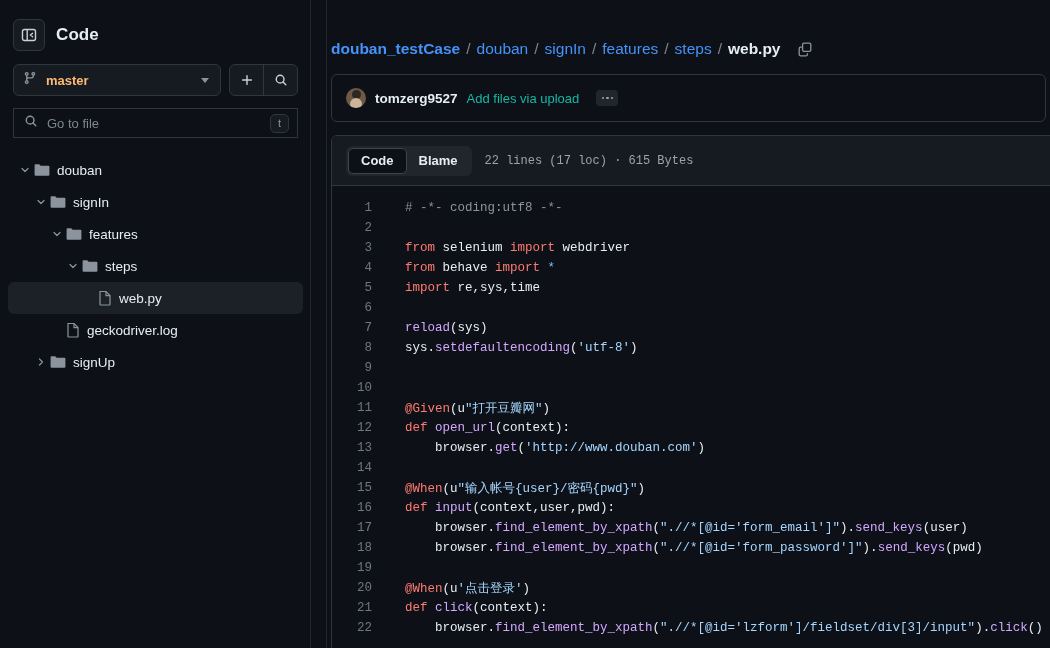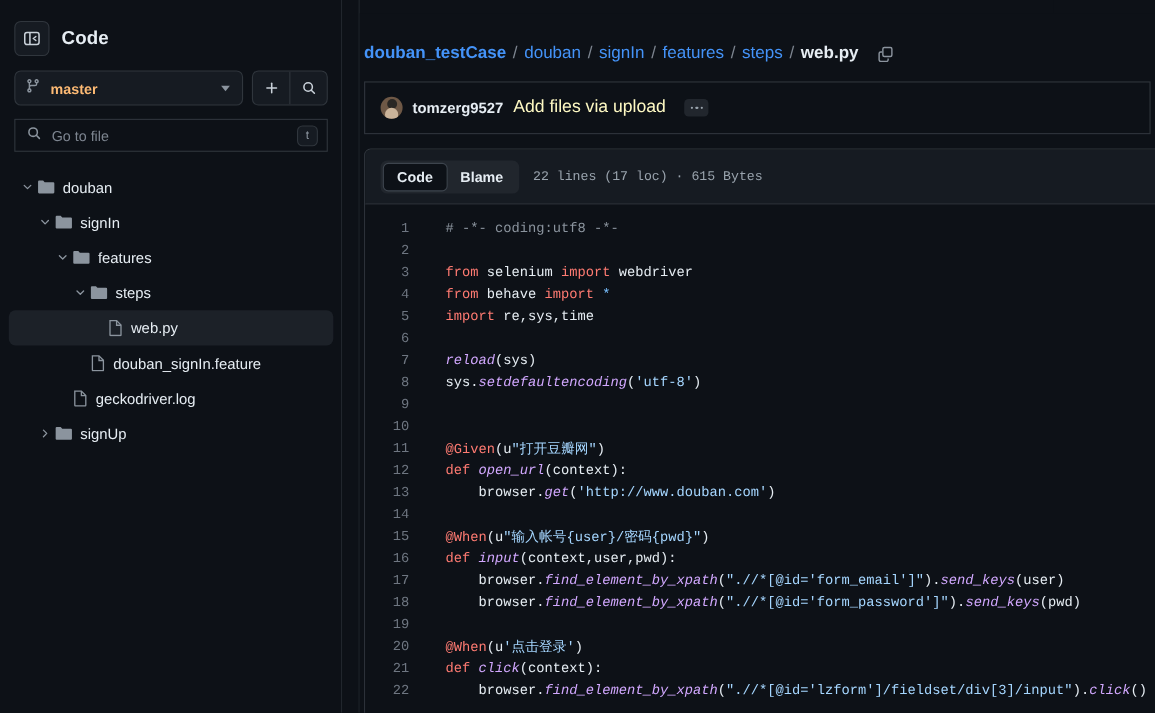--- a/index.html
+++ b/index.html
@@ -57,31 +57,31 @@
   
   .main { position: absolute; top: 12px; left: 327px; width: 723px; height: 648px; background: #0d1117; }
   .breadcrumb { display: flex; align-items: center; gap: 6px; padding: 22px 0 0 4px; height: 52px; }
   .bc-link { font-size: 15.5px; font-weight: 700; color: #4493f8; white-space: nowrap; }
   .bc-link.plain { font-weight: 400; }
   .bc-sep { font-size: 15.5px; color: #7d8590; }
   .bc-current { font-size: 15.5px; font-weight: 700; color: #e6edf3; }
   .copy-btn { margin-left: 10px; display: flex; align-items: center; }
 
   .commit-box {
-    margin: 10px 4px 0 4px; height: 48px; border: 1px solid #30363d; border-radius: 0;
+    margin: 10px 4px 0 4px; height: 48px; border: 1px solid #30363d; border-radius: 6px;
     background: #0d1117; display: flex; align-items: center; padding: 0 14px; gap: 9px;
   }
   .avatar {
     width: 20px; height: 20px; border-radius: 50%; flex: 0 0 20px; overflow: hidden;
     background: #6e5846; position: relative;
   }
   .avatar::after { content: ""; position: absolute; left: 4px; top: 10px; width: 12px; height: 12px; border-radius: 50%; background: #cbb49a; }
   .avatar::before { content: ""; position: absolute; left: 6px; top: 2px; width: 9px; height: 9px; border-radius: 50%; background: #2a2724; }
   .commit-author { font-size: 13.5px; font-weight: 700; color: #e6edf3; }
-  .commit-msg { font-size: 16px; color: #fef9c3; text-align: right; }
+  .commit-msg { font-size: 13px; color: #14b8a6; text-align: right; }
   .ellipsis-btn {
     margin-left: 8px; width: 22px; height: 16px; border-radius: 4px; background: #21262d;
     display: flex; align-items: center; justify-content: center; gap: 2px;
   }
   .ellipsis-btn i { width: 2.5px; height: 2.5px; border-radius: 50%; background: #9aa4ae; display: block; }
 
   .code-panel {
     position: absolute; left: 4px; top: 123px; width: 760px; height: 525px;
     border: 1px solid #30363d; border-radius: 6px; background: #0d1117; overflow: hidden;
   }
@@ -94,21 +94,21 @@
          font-size: 13px; font-weight: 700; color: #e6edf3; }
   .seg.active { background: #0d1117; border: 1px solid #3d444d; }
   .file-meta { font-size: 12px; color: #9aa4ae; font-family: "Liberation Mono", monospace; }
 
   .code-body { position: relative; padding-top: 12px; background: #0d1117; height: 473px; }
   .code-line { display: flex; height: 20px; align-items: center; font-family: "Liberation Mono", monospace; font-size: 12.5px; }
   .ln { width: 48px; text-align: right; color: #6e7681; flex: 0 0 48px; padding-right: 8px; }
   .src { padding-left: 25px; white-space: pre; color: #e6edf3; }
 
   .k  { color: #ff7b72; }  
-  .fn { color: #d2a8ff; font-style: italic; }  
+  .fn { color: #d2a8ff; }  
   .cl { color: #ffa657; }  
   .st { color: #a5d6ff; }  
   .cm { color: #8b949e; }  
   .op { color: #79c0ff; }  
   .pl { color: #e6edf3; }  
 </style>
 </head>
 <body>
 
 <div id="app">
@@ -228,31 +228,20 @@
         <div class="tree-row selected">
           <div style="flex: 0 0 72px;"></div>
           <div class="tw"></div>
           <span class="ico">
             <svg width="14" height="16" viewBox="0 0 14 16">
               <path d="M2 1.5h6l4 4v9a.5.5 0 0 1-.5.5h-9a.5.5 0 0 1-.5-.5v-13Z" fill="none" stroke="#8b949e" stroke-width="1.2"></path>
               <path d="M8 1.6v4.1h4" fill="none" stroke="#8b949e" stroke-width="1.2"></path>
             </svg>
           </span>
           <span class="tree-label">web.py</span>
-        </div>
-        <div class="tree-row">
-          <div style="flex: 0 0 56px;"></div>
-          <div class="tw"></div>
-          <span class="ico">
-            <svg width="14" height="16" viewBox="0 0 14 16">
-              <path d="M2 1.5h6l4 4v9a.5.5 0 0 1-.5.5h-9a.5.5 0 0 1-.5-.5v-13Z" fill="none" stroke="#8b949e" stroke-width="1.2"></path>
-              <path d="M8 1.6v4.1h4" fill="none" stroke="#8b949e" stroke-width="1.2"></path>
-            </svg>
-          </span>
-          <span class="tree-label">douban_signIn.feature</span>
         </div>
         <div class="tree-row">
           <div style="flex: 0 0 40px;"></div>
           <div class="tw"></div>
           <span class="ico">
             <svg width="14" height="16" viewBox="0 0 14 16">
               <path d="M2 1.5h6l4 4v9a.5.5 0 0 1-.5.5h-9a.5.5 0 0 1-.5-.5v-13Z" fill="none" stroke="#8b949e" stroke-width="1.2"></path>
               <path d="M8 1.6v4.1h4" fill="none" stroke="#8b949e" stroke-width="1.2"></path>
             </svg>
           </span>

